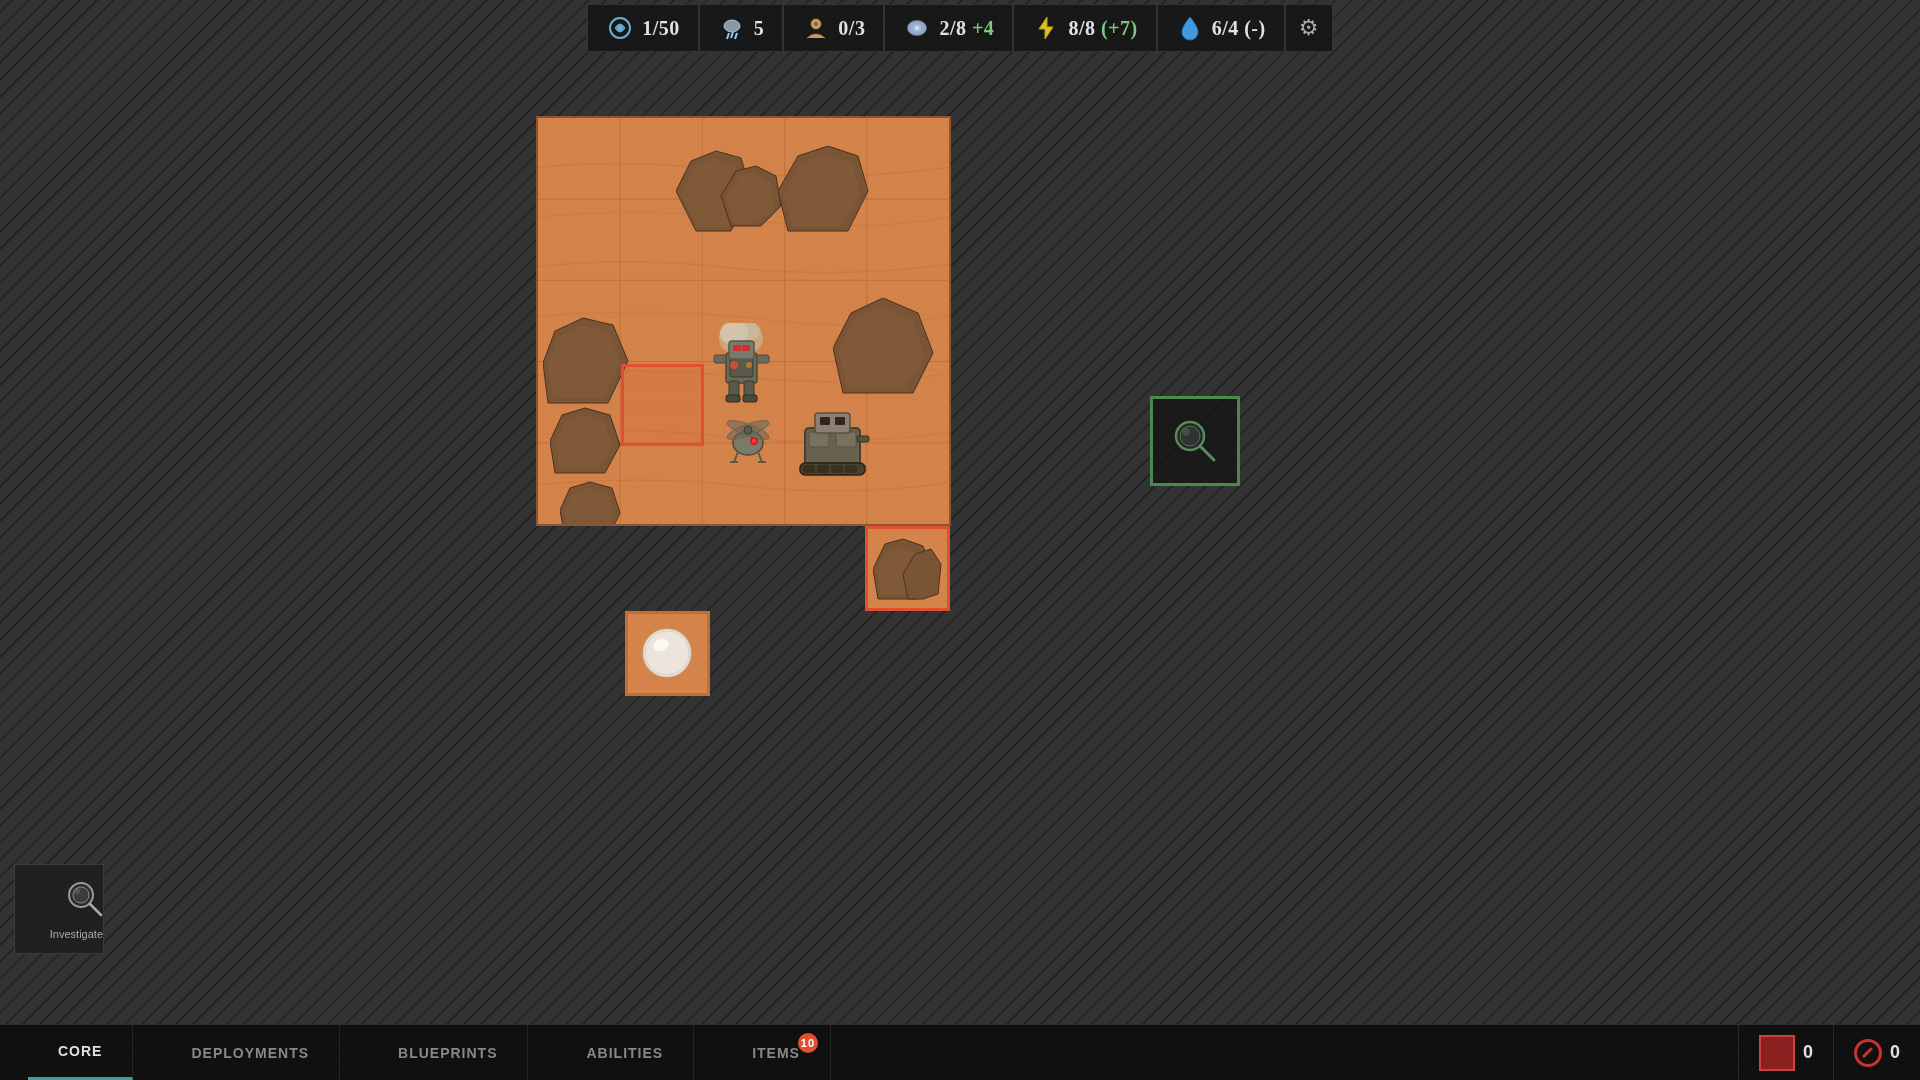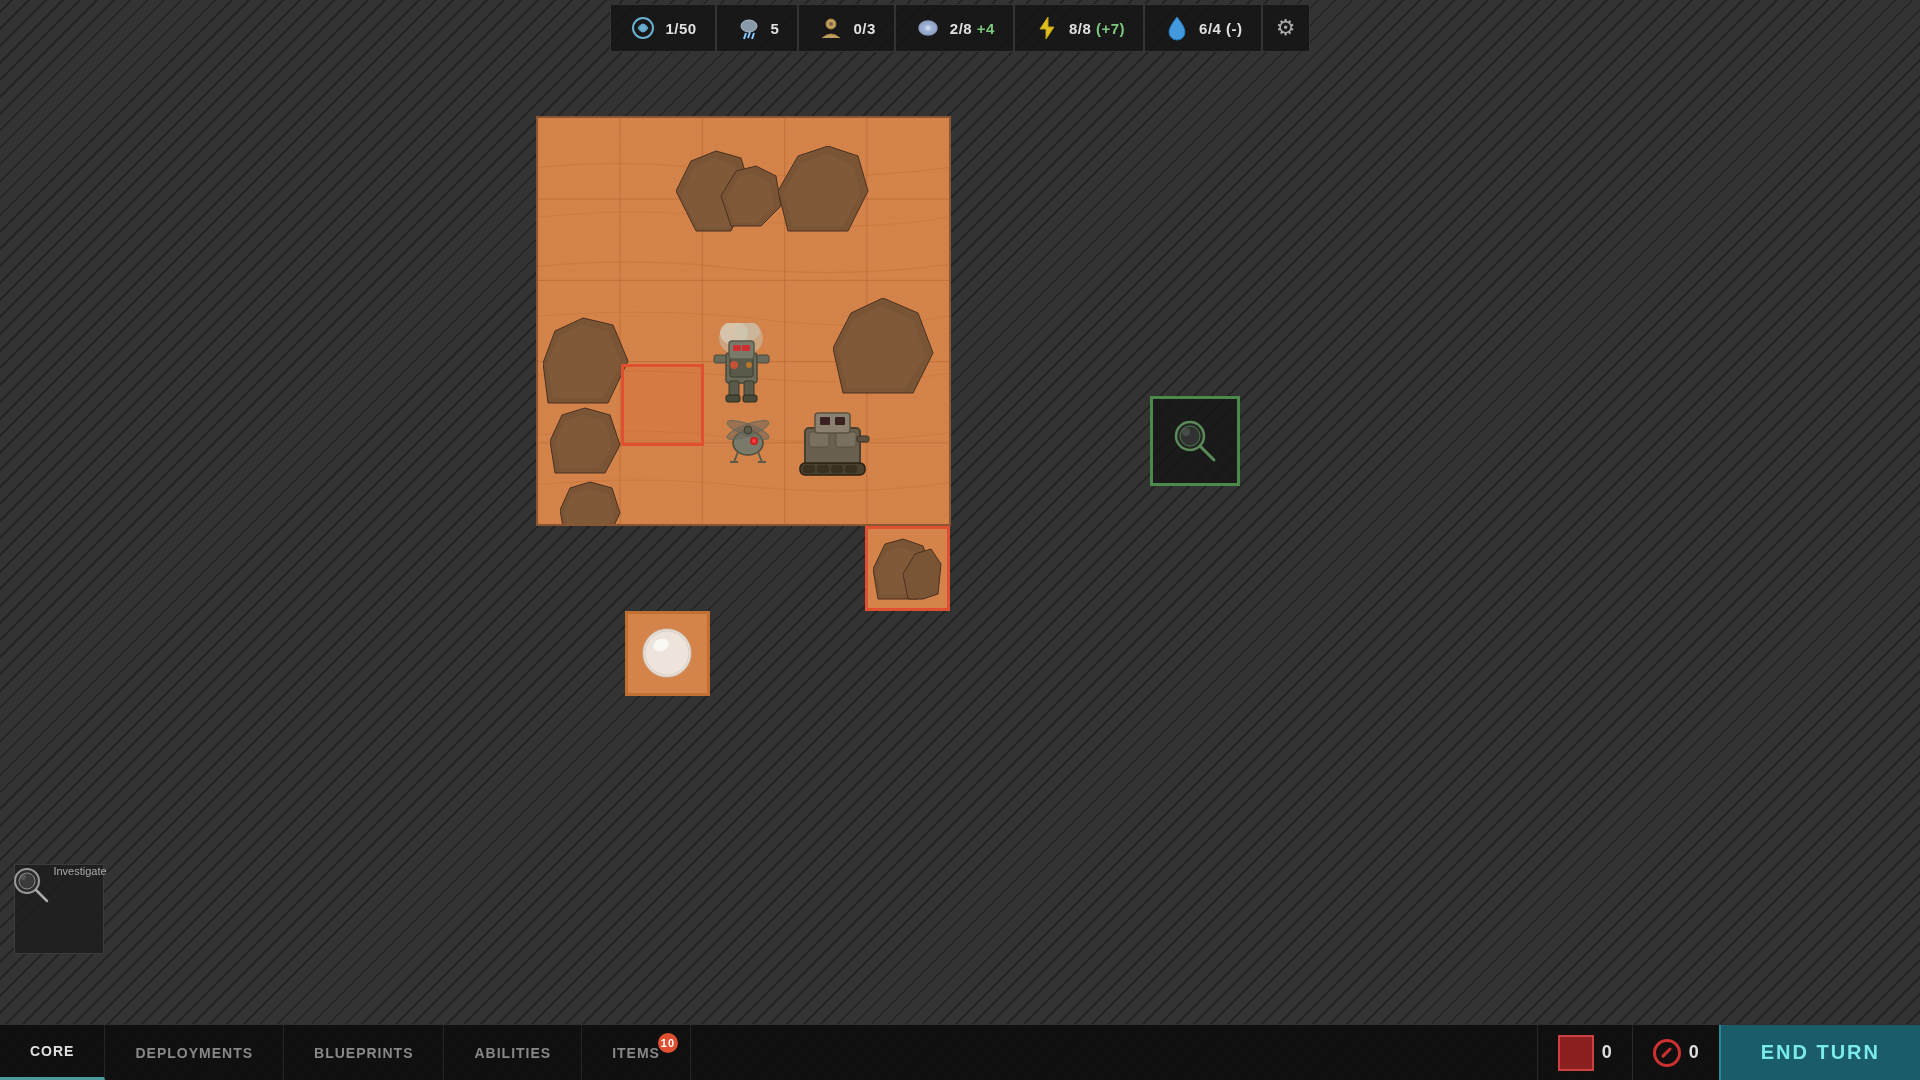--- a/index.html
+++ b/index.html
@@ -55,23 +55,24 @@
       width: 28px;
       height: 28px;
       display: flex;
       align-items: center;
       justify-content: center;
       font-size: 20px;
     }
 
     .hud-text {
       color: #e0e0e0;
-      font-size: 15px;
+      font-size: 20px;
       font-weight: bold;
       letter-spacing: 0.5px;
+      font-family: Liberation Serif, serif;
     }
 
     .hud-text .bonus {
       color: #7ec87e;
     }
 
     .hud-settings {
       background: rgba(20,20,20,0.85);
       border: 1px solid rgba(80,80,80,0.5);
       width: 48px;
@@ -193,20 +194,21 @@
       align-items: center;
       justify-content: flex-end;
       color: #888;
       font-size: 14px;
       font-weight: bold;
       letter-spacing: 1px;
       cursor: pointer;
       text-transform: uppercase;
       position: relative;
       border-right: 1px solid rgba(60,60,60,0.5);
+      margin-left: 28px;
     }
 
     .tab.active {
       color: #e0e0e0;
       border-bottom: 3px solid #4a9a9a;
     }
 
     .tab .badge {
       position: absolute;
       top: 8px;
@@ -274,22 +276,22 @@
     
     .investigate-btn {
       position: absolute;
       bottom: 70px;
       left: 14px;
       width: 90px;
       height: 90px;
       background: rgba(30,30,30,0.9);
       border: 1px solid rgba(80,80,80,0.6);
       display: flex;
-      flex-direction: row;
-      align-items: flex-start;
+      flex-direction: column;
+      align-items: flex-end;
       justify-content: center;
       cursor: pointer;
       z-index: 10;
       gap: 4px;
     }
 
     .investigate-btn .mag-icon {
       font-size: 30px;
       color: #ccc;
     }
@@ -592,15 +594,14 @@
 
   <div class="bottom-right">
     <div class="resource-counter">
       <div class="resource-box red-box"></div>
       <span class="resource-value">0</span>
     </div>
     <div class="resource-counter">
       <div class="no-entry-icon"></div>
       <span class="resource-value">0</span>
     </div>
-    <button class="end-turn-btn">END TURN</button>
   </div>
 </div>
 
 </body></html>

